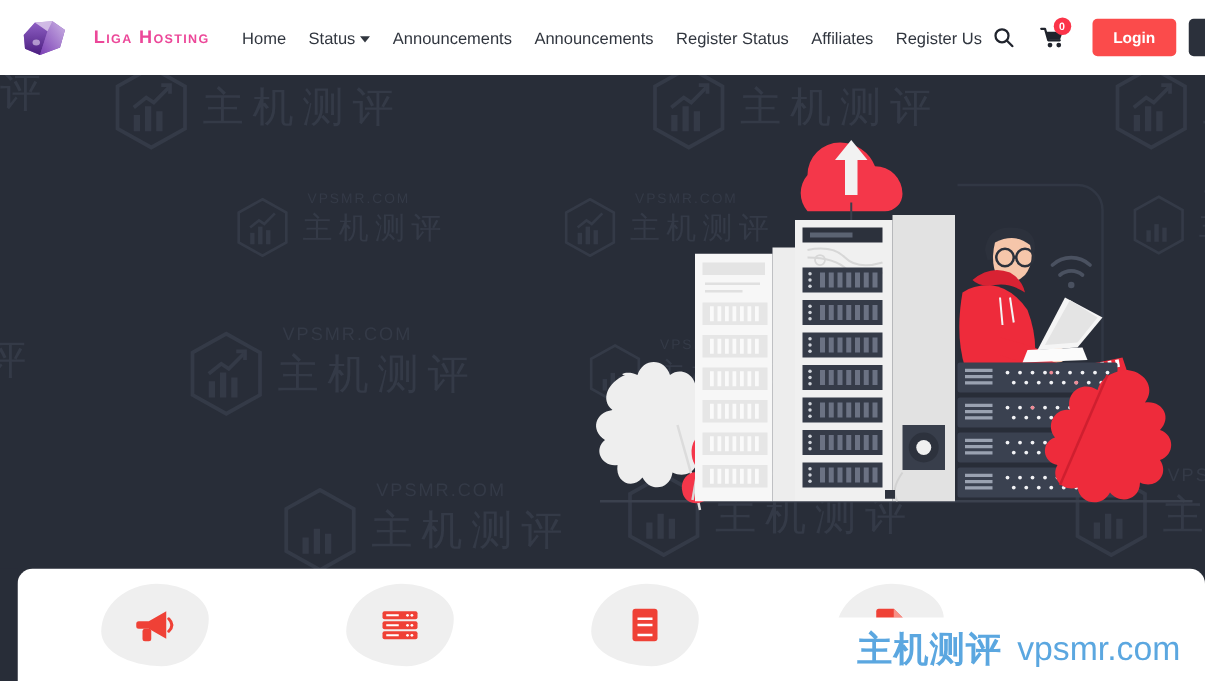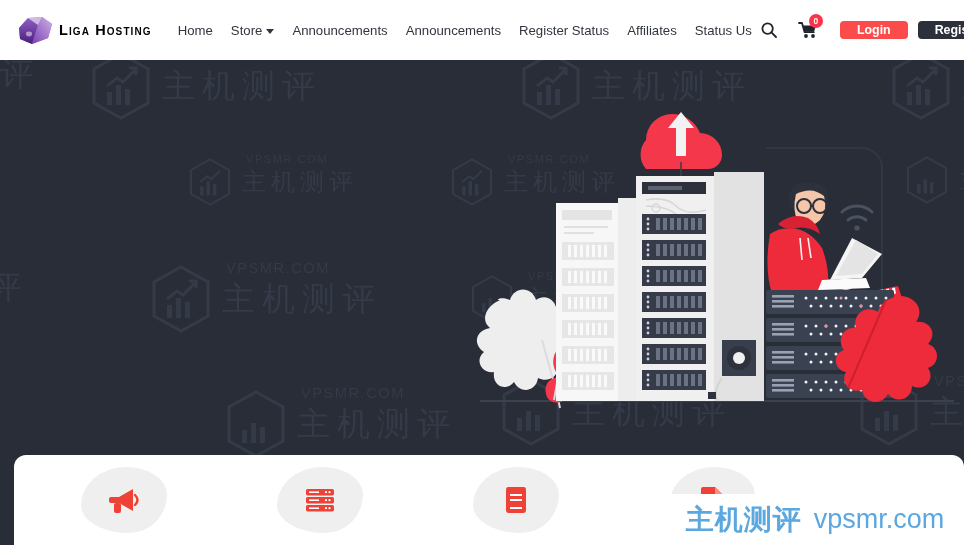--- a/index.html
+++ b/index.html
@@ -20,22 +20,22 @@
     display: flex; align-items: center;
     z-index: 40;
   }
 
   #brand { display: flex; align-items: center; margin-left: 14px; width: 170px; }
   #brand-mark { width: 42px; height: 36px; flex: none; }
   #brand-name {
     font-family: "Liberation Sans", sans-serif;
     font-weight: 700; font-size: 14.5px;
     letter-spacing: 1.1px;
-    color: #000000;
-    margin-left: 3px;
+    color: #ec4899;
+    margin-left: 19px;
     white-space: nowrap;
     font-variant: small-caps;
     text-transform: capitalize;
   }
 
   #nav { display: flex; align-items: center; gap: 18px; margin-left: 26px; }
   .nav-link {
     font-size: 13.2px; color: #31363f; white-space: nowrap;
     cursor: pointer; display: flex; align-items: center; gap: 4px; justify-content: flex-end;
   }
@@ -55,21 +55,21 @@
     background: #fb3449; color: #fff;
     font-size: 8.5px; font-weight: 700;
     min-width: 14px; height: 14px; border-radius: 50%;
     display: flex; align-items: center; justify-content: center;
     line-height: 1;
   }
 
   .hdr-btn {
     font-size: 12.4px; font-weight: 700; color: #ffffff;
     border: none; border-radius: 4px;
-    padding: 0 17px; height: 18px;
+    padding: 0 17px; height: 30px;
     display: flex; align-items: center; justify-content: center;
     cursor: pointer; white-space: nowrap;
     font-family: "Liberation Sans", sans-serif;
   }
   #login-btn { background: #fb4b4b; margin-left: 10px; }
   #register-btn { background: #2b303b; margin-left: 10px; }
 
   
   #watermarks { position: absolute; top: 60px; left: 0; width: 964px; height: 485px; z-index: 5; pointer-events: none; }
   .wm {
@@ -706,37 +706,37 @@
         <ellipse cx="15" cy="22" rx="3" ry="2.4" fill="#e6d9f2" opacity="0.6"></ellipse>
       </svg>
       <span id="brand-name">Liga Hosting</span>
     </a>
 
     <nav id="nav">
       <span class="nav-link">
         <span>Home</span>
       </span>
       <span class="nav-link">
-        <span>Store</span>
+        <span>Status</span>
         <i class="caret"></i>
       </span>
       <span class="nav-link">
         <span>Announcements</span>
       </span>
       <span class="nav-link">
         <span>Announcements</span>
       </span>
       <span class="nav-link">
         <span>Register Status</span>
       </span>
       <span class="nav-link">
         <span>Affiliates</span>
       </span>
       <span class="nav-link">
-        <span>Status Us</span>
+        <span>Register Us</span>
       </span>
     </nav>
 
     <div id="header-actions">
       <div id="search-btn">
         <svg width="16" height="16" viewBox="0 0 16 16">
           <circle cx="6.6" cy="6.6" r="5.2" fill="none" stroke="#20242d" stroke-width="1.8"></circle>
           <line x1="10.4" y1="10.4" x2="15" y2="15" stroke="#20242d" stroke-width="1.8" stroke-linecap="round"></line>
         </svg>
       </div>

